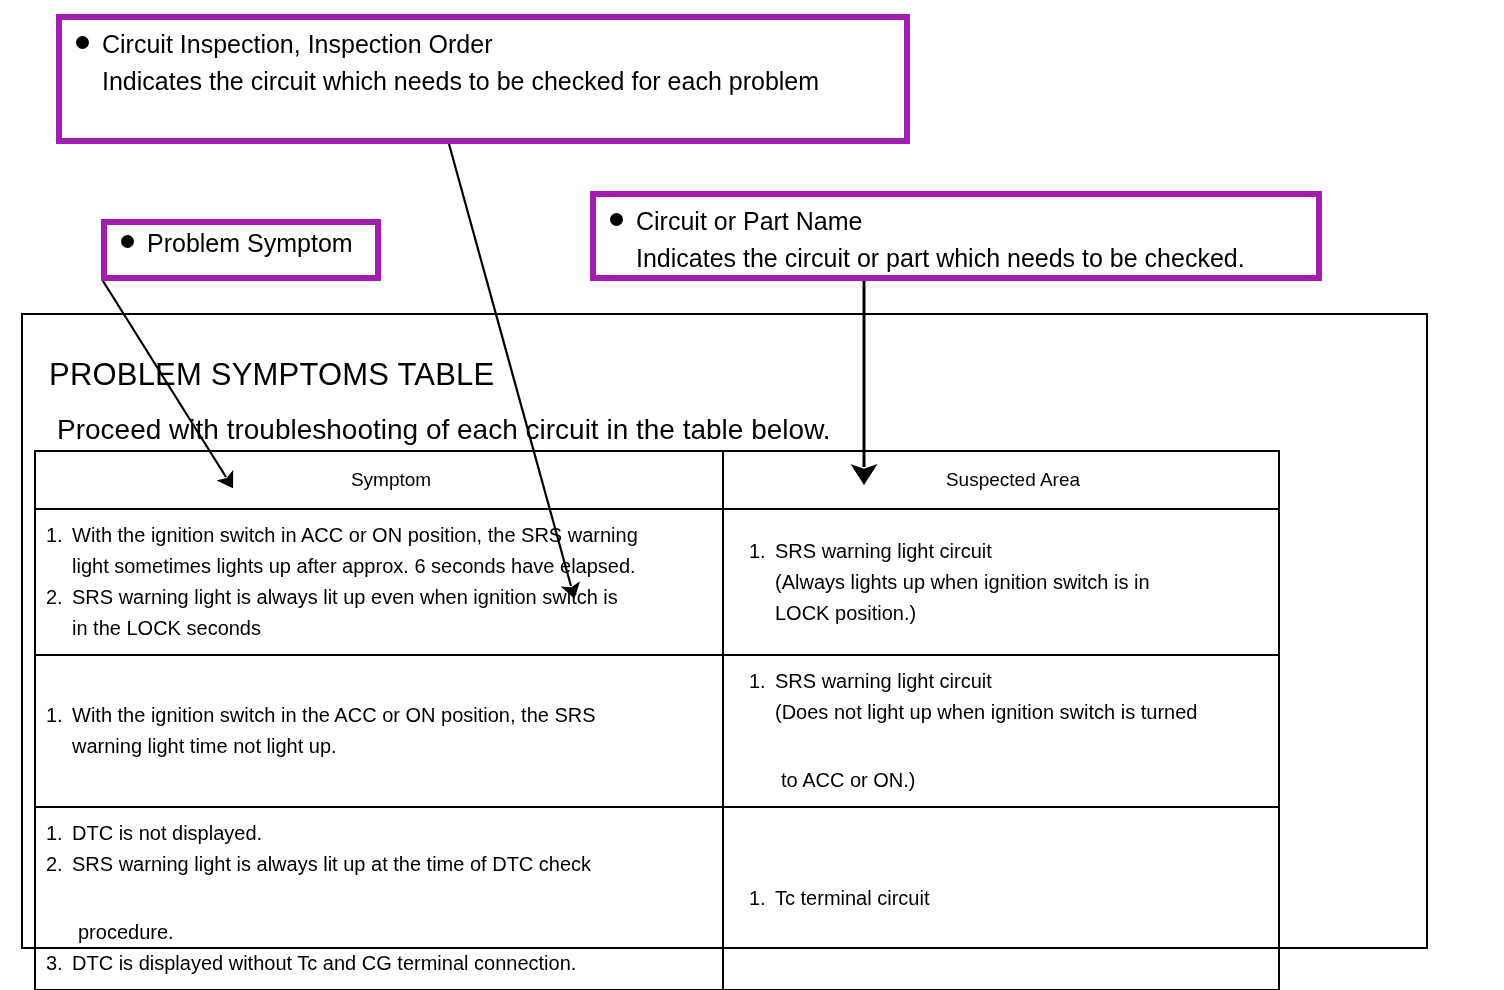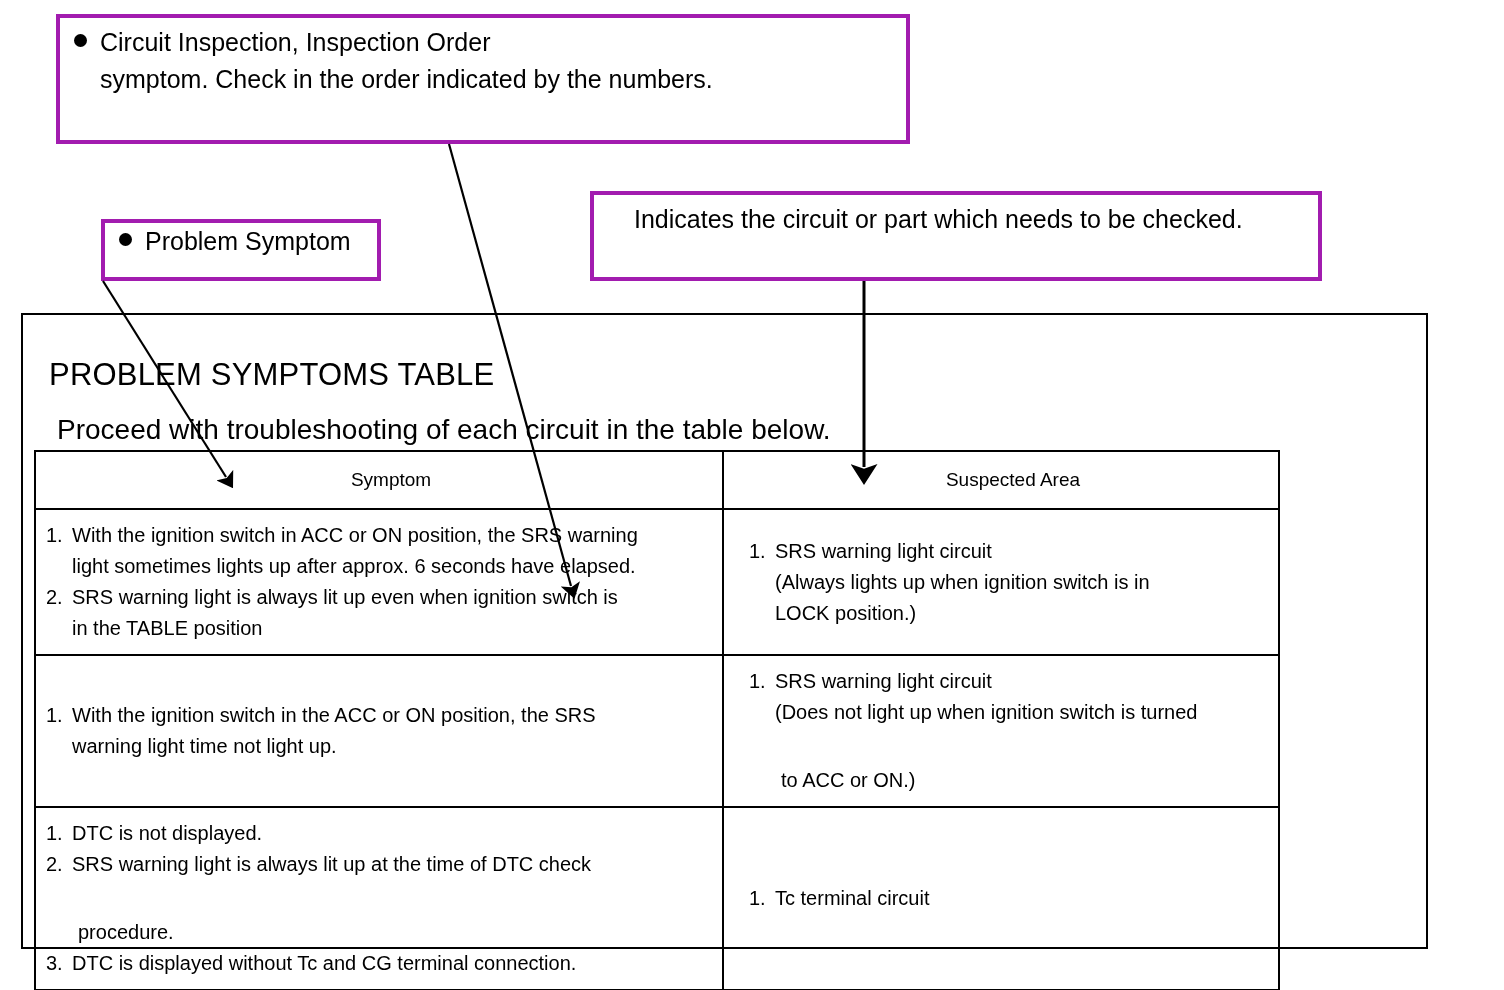--- a/index.html
+++ b/index.html
@@ -11,21 +11,21 @@
     width: 1504px;
     height: 990px;
     position: relative;
     font-family: "Liberation Sans", sans-serif;
     color: #000000;
     overflow: hidden;
   }
 
   .callout {
     position: absolute;
-    border: 4px solid #a21caf;
+    border: 6px solid #a21caf;
     background: #ffffff;
     box-sizing: border-box;
     z-index: 3;
   }
   .callout-inner {
     padding: 6px 14px 8px 14px;
   }
   .callout-line {
     font-size: 25px;
     line-height: 37px;
@@ -178,35 +178,39 @@
 </style>
 </head>
 <body>
 
 <div class="callout" id="callout-inspection">
   <div class="callout-inner">
     <div class="bullet-row callout-line">
       <span class="bullet"></span>
       <span>Circuit Inspection, Inspection Order</span>
     </div>
-    <div class="callout-line indent">symptom. Check in the order indicated by the numbers.</div>
+    <div class="callout-line indent">Indicates the circuit which needs to be checked for each problem</div>
   </div>
 </div>
 
 <div class="callout" id="callout-symptom">
   <div class="callout-inner">
     <div class="bullet-row callout-line">
       <span class="bullet"></span>
       <span>Problem Symptom</span>
     </div>
   </div>
 </div>
 
 <div class="callout" id="callout-partname">
   <div class="callout-inner">
+    <div class="bullet-row callout-line">
+      <span class="bullet"></span>
+      <span>Circuit or Part Name</span>
+    </div>
     <div class="callout-line indent">Indicates the circuit or part which needs to be checked.</div>
   </div>
 </div>
 
 <div id="main-frame">
 
   <div id="page-title">PROBLEM SYMPTOMS TABLE</div>
   <div id="intro-text">Proceed with troubleshooting of each circuit in the table below.</div>
 
   <table id="symptoms-table">
@@ -223,21 +227,21 @@
           <div class="cell-pad">
             <div class="num-line">
               <span class="num">1.</span>
               <span class="txt">With the ignition switch in  ACC or ON position, the SRS warning</span>
             </div>
             <div class="cont-line">light sometimes lights up after approx. 6 seconds have elapsed.</div>
             <div class="num-line">
               <span class="num">2.</span>
               <span class="txt">SRS warning light is always lit up even when ignition switch is</span>
             </div>
-            <div class="cont-line">in the TABLE position</div>
+            <div class="cont-line">in the LOCK seconds</div>
           </div>
         </td>
         <td>
           <div class="cell-pad-area">
             <div class="num-line">
               <span class="num">1.</span>
               <span class="txt">SRS warning light circuit</span>
             </div>
             <div class="cont-line">(Always lights up when ignition switch is in</div>
             <div class="cont-line">LOCK position.)</div>

